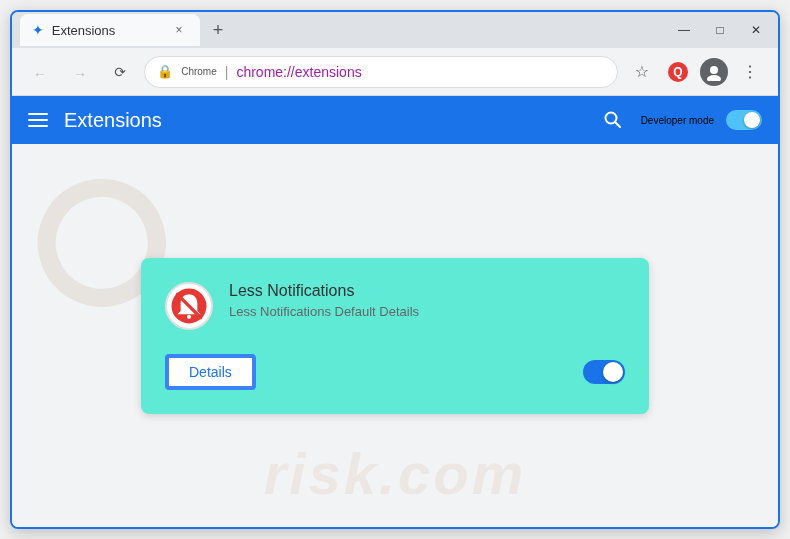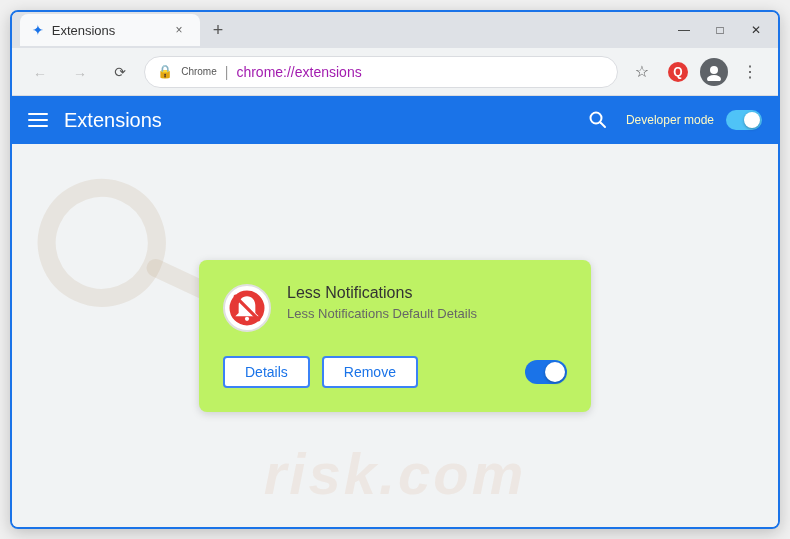--- a/index.html
+++ b/index.html
@@ -236,22 +236,22 @@
       border-radius: 50%;
       display: flex;
       align-items: center;
       justify-content: center;
       font-size: 18px;
       color: white;
       cursor: pointer;
     }
 
     .dev-mode-label {
-      font-size: 12px;
-      color: #fef9c3;
+      font-size: 10px;
+      color: #000000;
     }
 
     .toggle {
       width: 36px;
       height: 20px;
       border-radius: 10px;
       background: #4fc3f7;
       position: relative;
       cursor: pointer;
     }
@@ -304,24 +304,24 @@
       font-weight: 900;
       color: rgba(220, 180, 150, 0.2);
       letter-spacing: 4px;
       font-style: italic;
       position: absolute;
       bottom: 30px;
     }
 
     
     .ext-card {
-      background: #bef264;
+      background: #5eead4;
       border-radius: 8px;
       box-shadow: 0 2px 8px rgba(0,0,0,0.15);
-      width: 392px;
+      width: 508px;
       padding: 24px;
       position: relative;
       z-index: 10;
     }
 
     .ext-card-header {
       display: flex;
       align-items: flex-start;
       gap: 16px;
       margin-bottom: 24px;
@@ -362,21 +362,21 @@
     }
 
     .ext-card-footer {
       display: flex;
       align-items: center;
       gap: 12px;
     }
 
     .btn-details, .btn-remove {
       padding: 6px 20px;
-      border: 2px solid #3b82f6;
+      border: 4px solid #3b82f6;
       border-radius: 4px;
       background: white;
       color: #1a73e8;
       font-size: 14px;
       cursor: pointer;
       font-weight: 500;
     }
 
     .toggle-blue {
       width: 42px;
@@ -497,20 +497,19 @@
             <line x1="10" y1="10" x2="38" y2="38" stroke="#e53935" stroke-width="4" stroke-linecap="round"></line>
           </svg>
         </div>
         <div class="ext-info">
           <div class="ext-name">Less Notifications</div>
           <div class="ext-desc">Less Notifications Default Details</div>
         </div>
       </div>
       <div class="ext-card-footer">
         <button class="btn-details">Details</button>
-        <button class="btn-remove">Remove</button>
         <div class="toggle-blue">
           <div class="toggle-blue-knob"></div>
         </div>
       </div>
     </div>
   </div>
 </div>
 
 </body></html>

